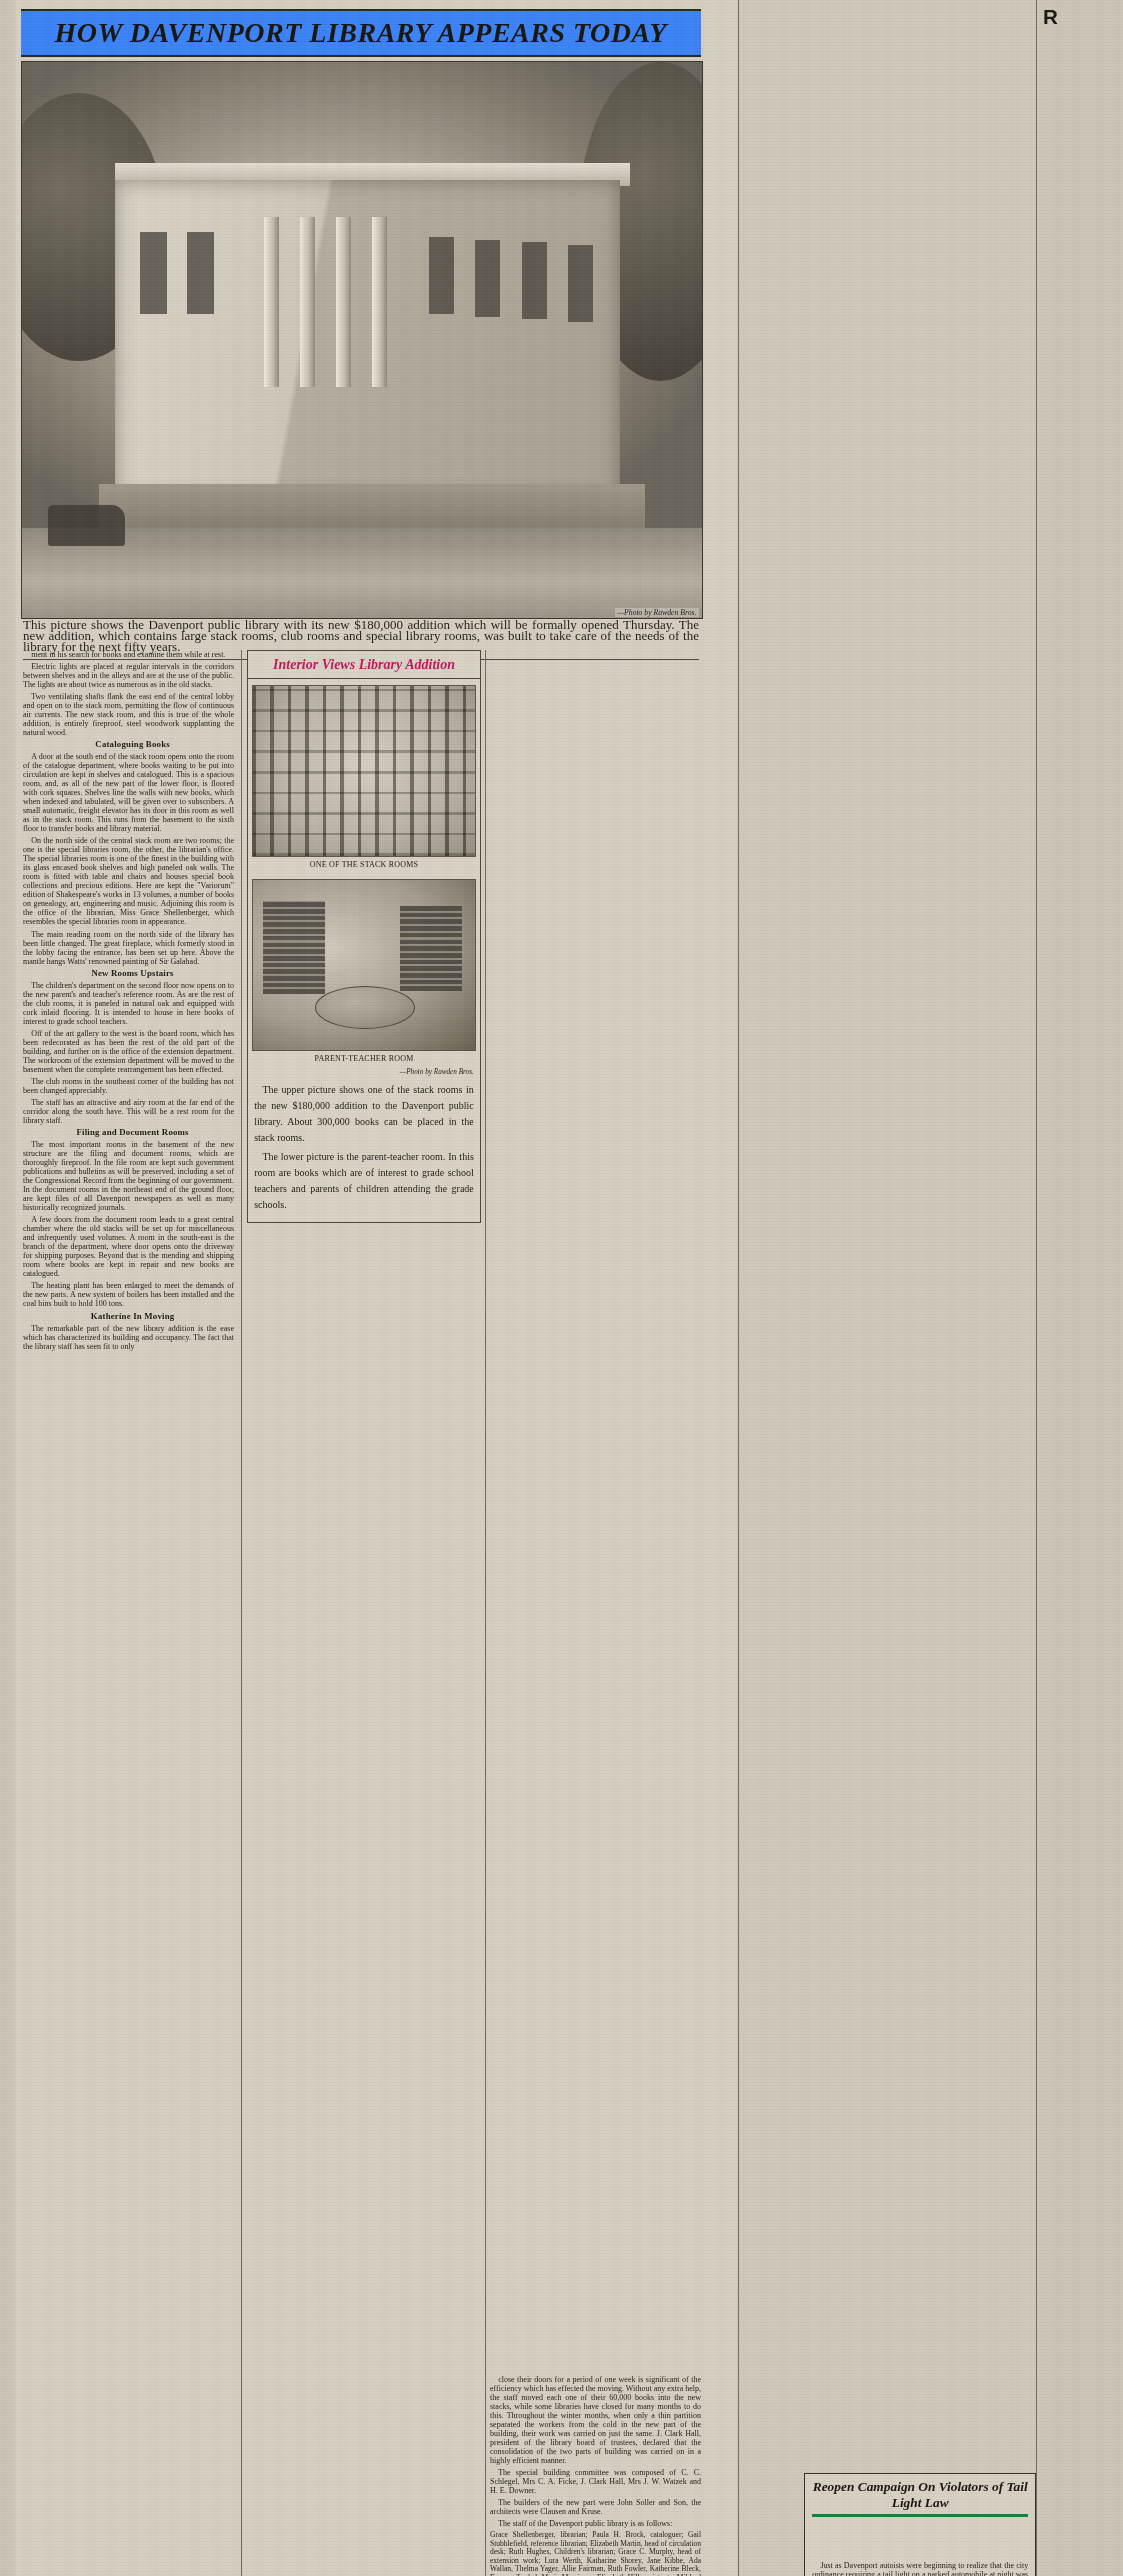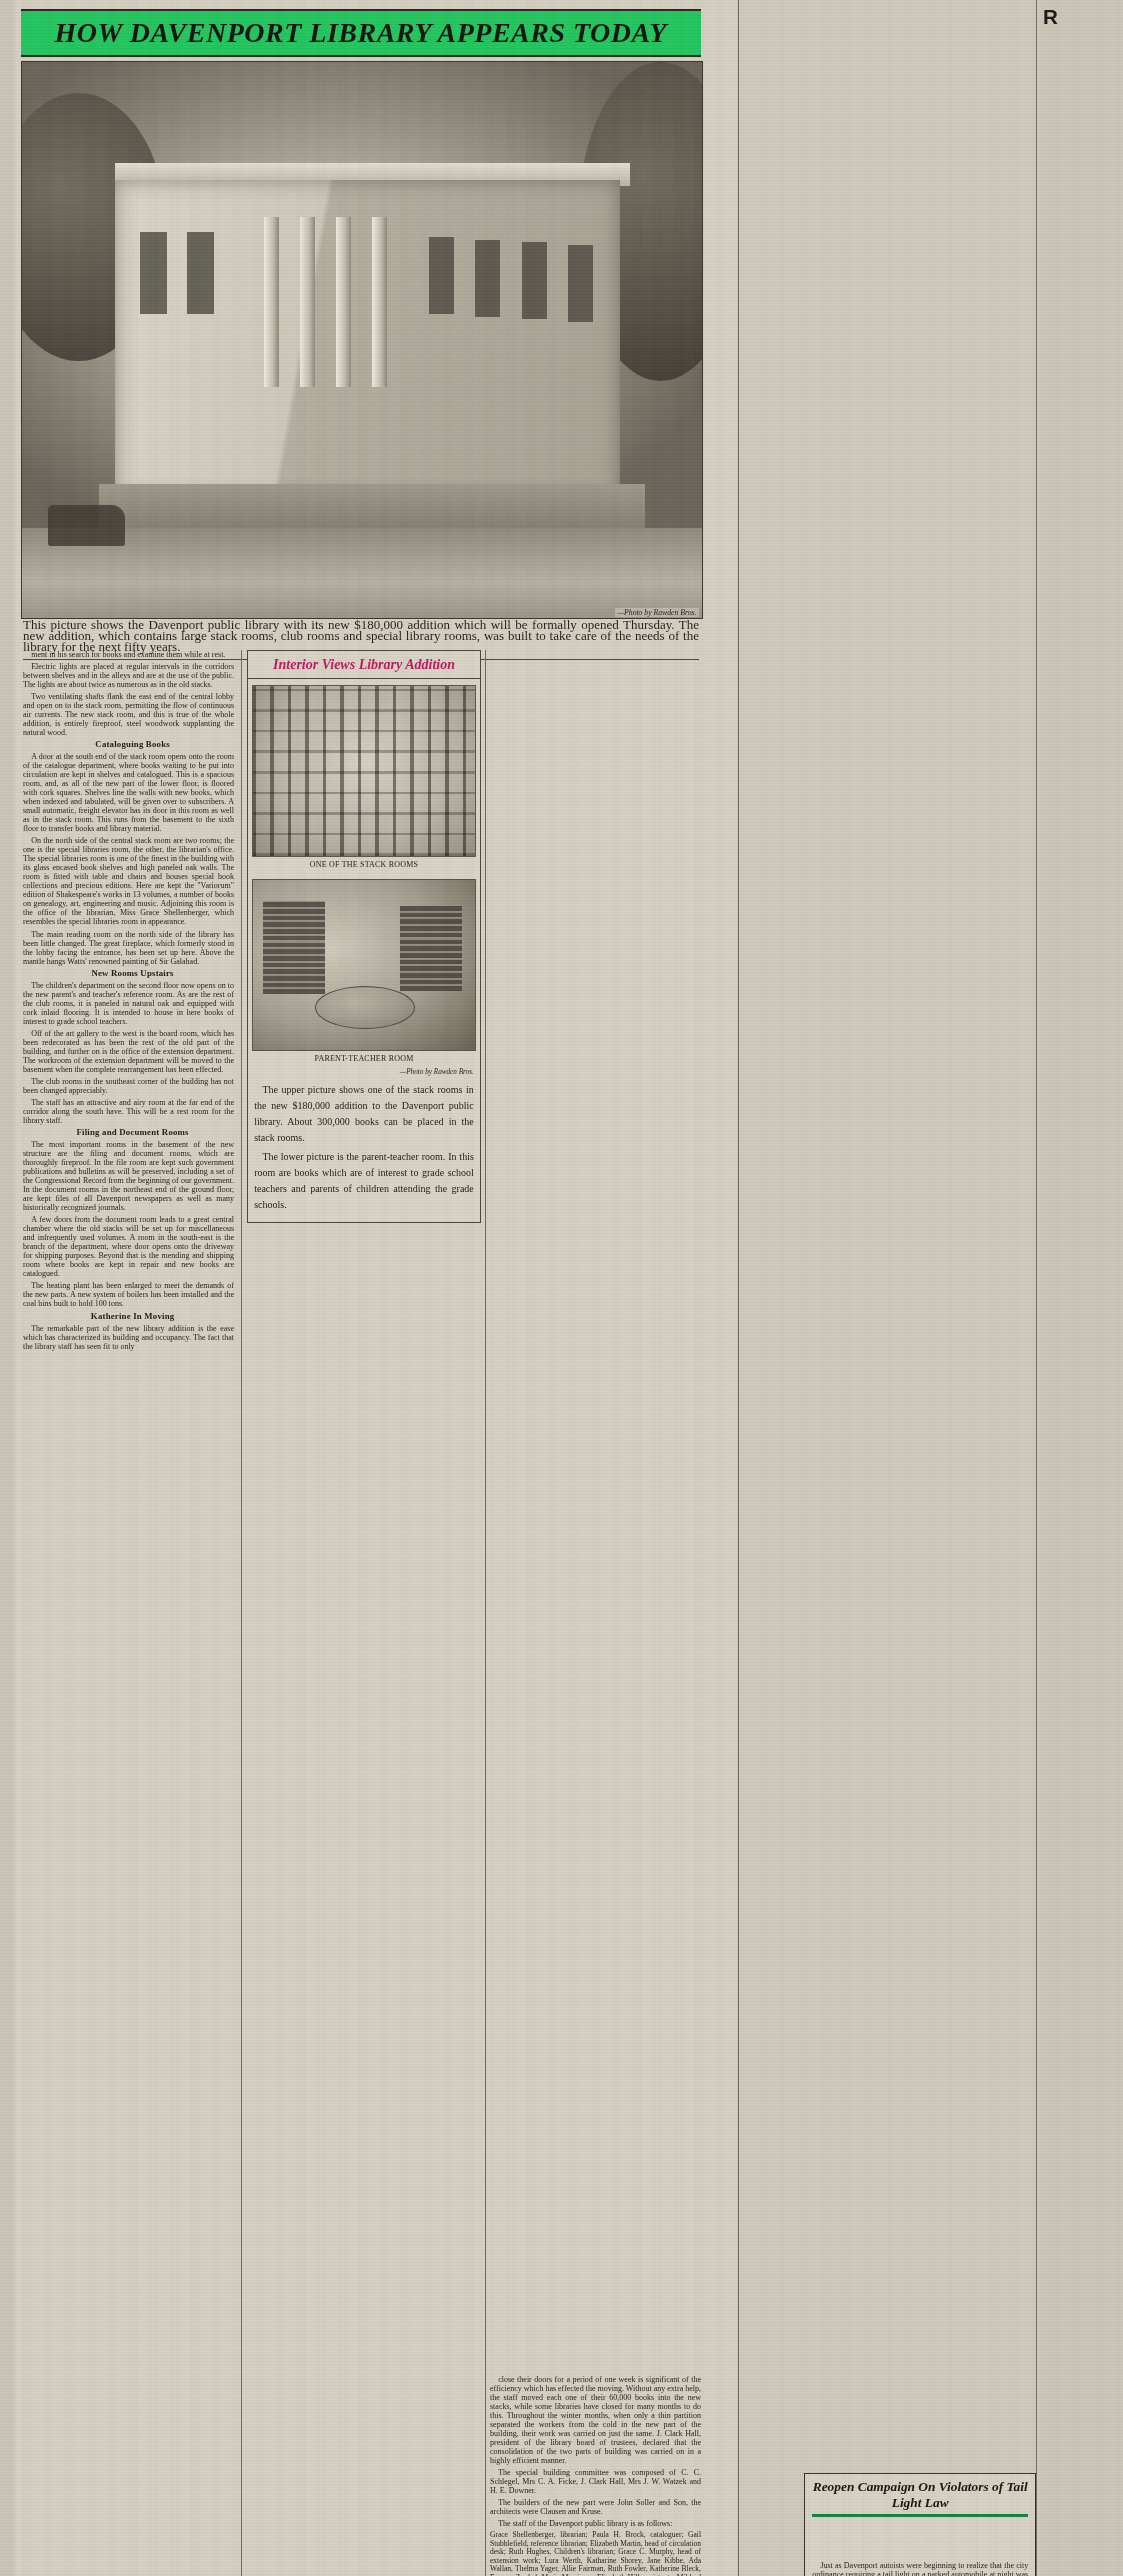--- a/index.html
+++ b/index.html
@@ -43,21 +43,21 @@
     position: absolute;
     left: 20.6px;
     top: 9.3px;
     width: 680px;
     height: 44px;
     border-top: 2.6px solid #2a2722;
     border-bottom: 2.1px solid #2a2722;
     display: flex;
     align-items: center;
     justify-content: center;
-    background: #22c55e;
+    background: #3b82f6;
   }
   .headline {
     font-family: "Liberation Serif", serif;
     font-weight: bold;
     font-style: italic;
     font-size: 28px;
     letter-spacing: 0.5px;
     color: #17150f;
     white-space: nowrap;
   }

